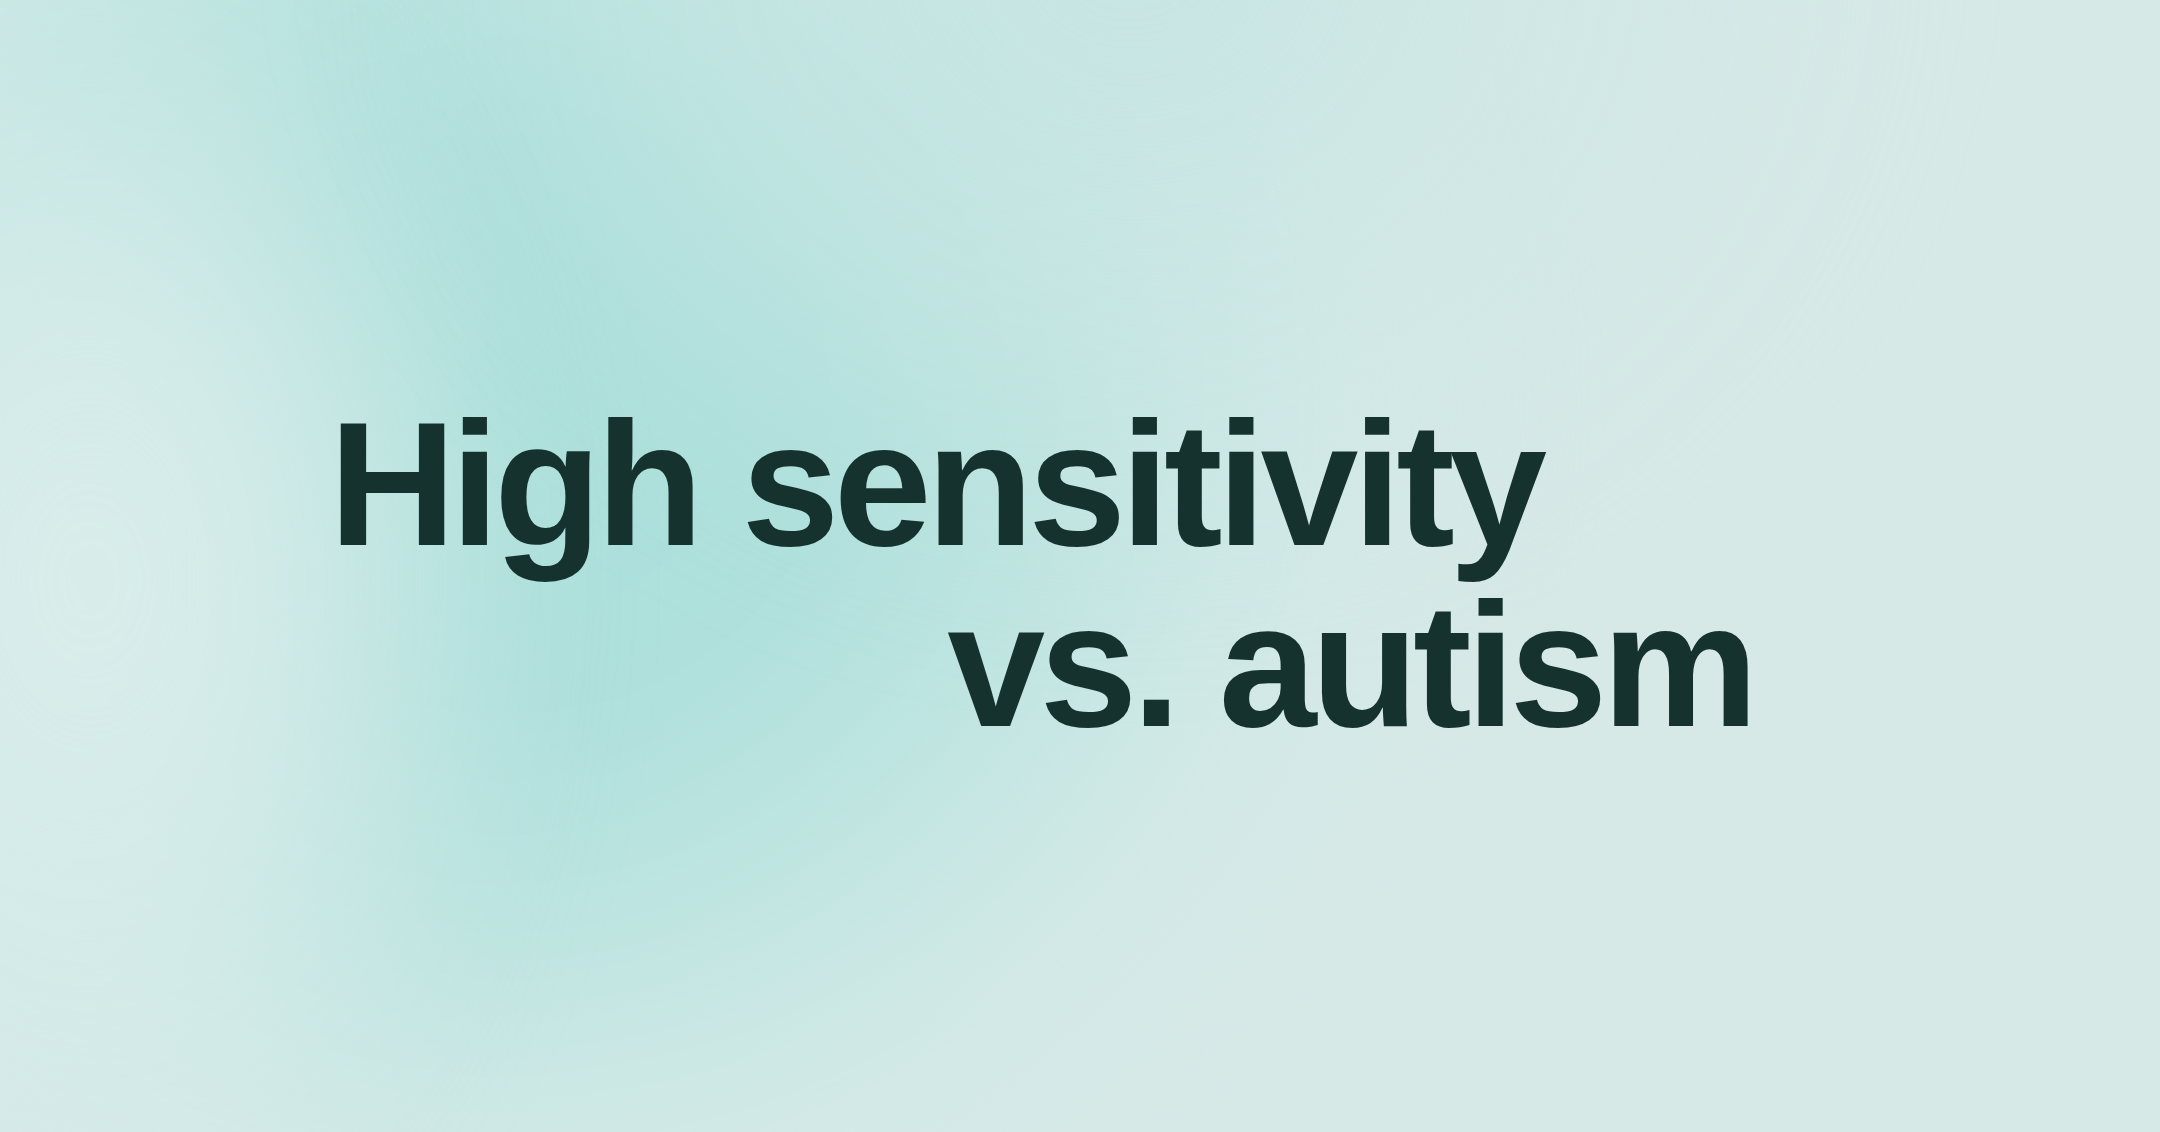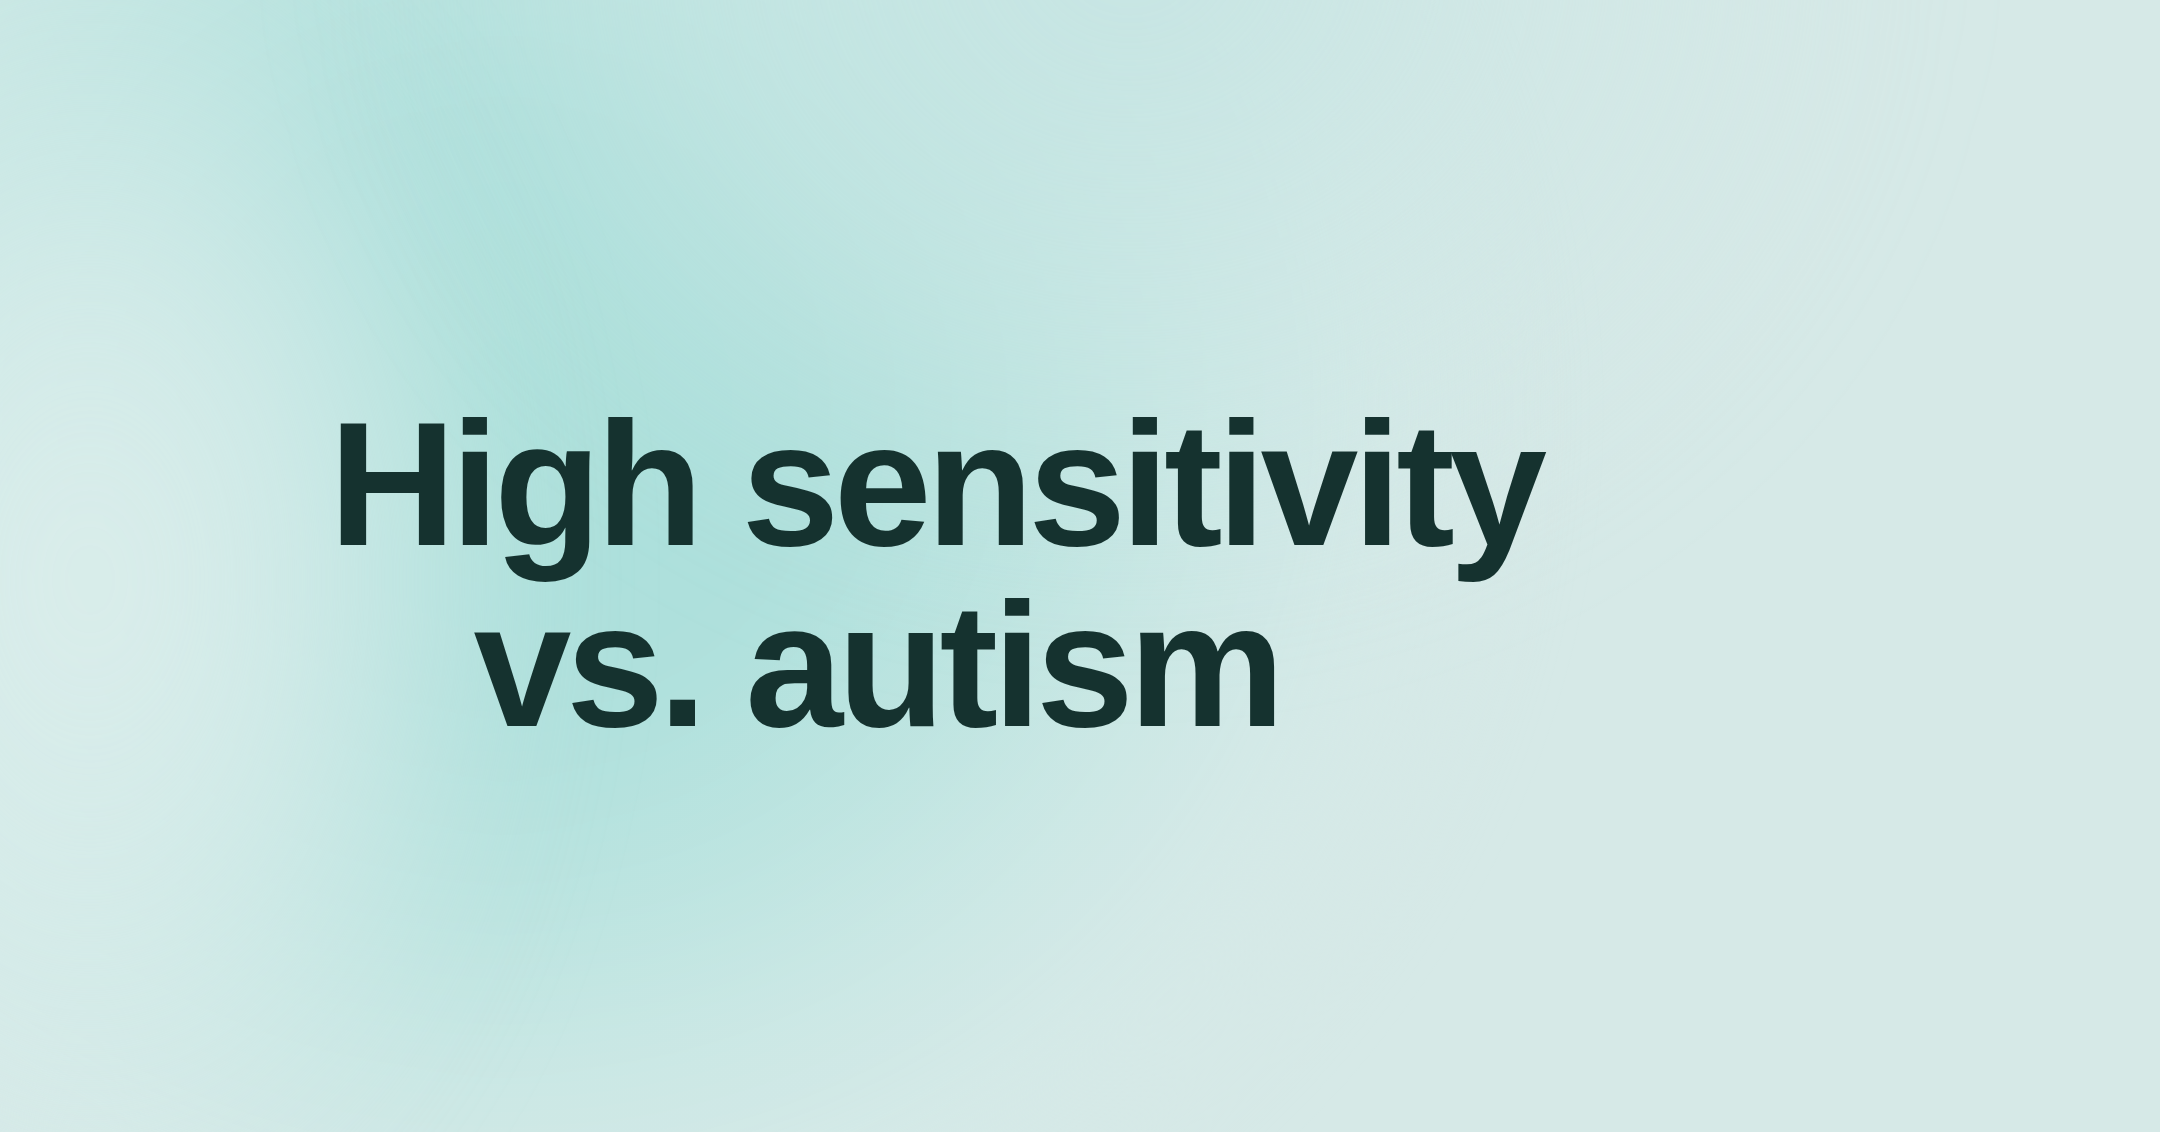--- a/index.html
+++ b/index.html
@@ -115,21 +115,21 @@
   .headline-line-1 {
     left: 329px;
     top: 396px;
     text-align: left;
   }
 
   .headline-line-2 {
     left: 0;
     top: 577px;
     width: 1753px;
-    text-align: center;
+    text-align: right;
   }
 </style>
 </head>
 <body>
 
 <div class="hero-card">
 
   <div class="bg-base"></div>
   <div class="bg-blob-primary"></div>
   <div class="bg-blob-edge"></div>

